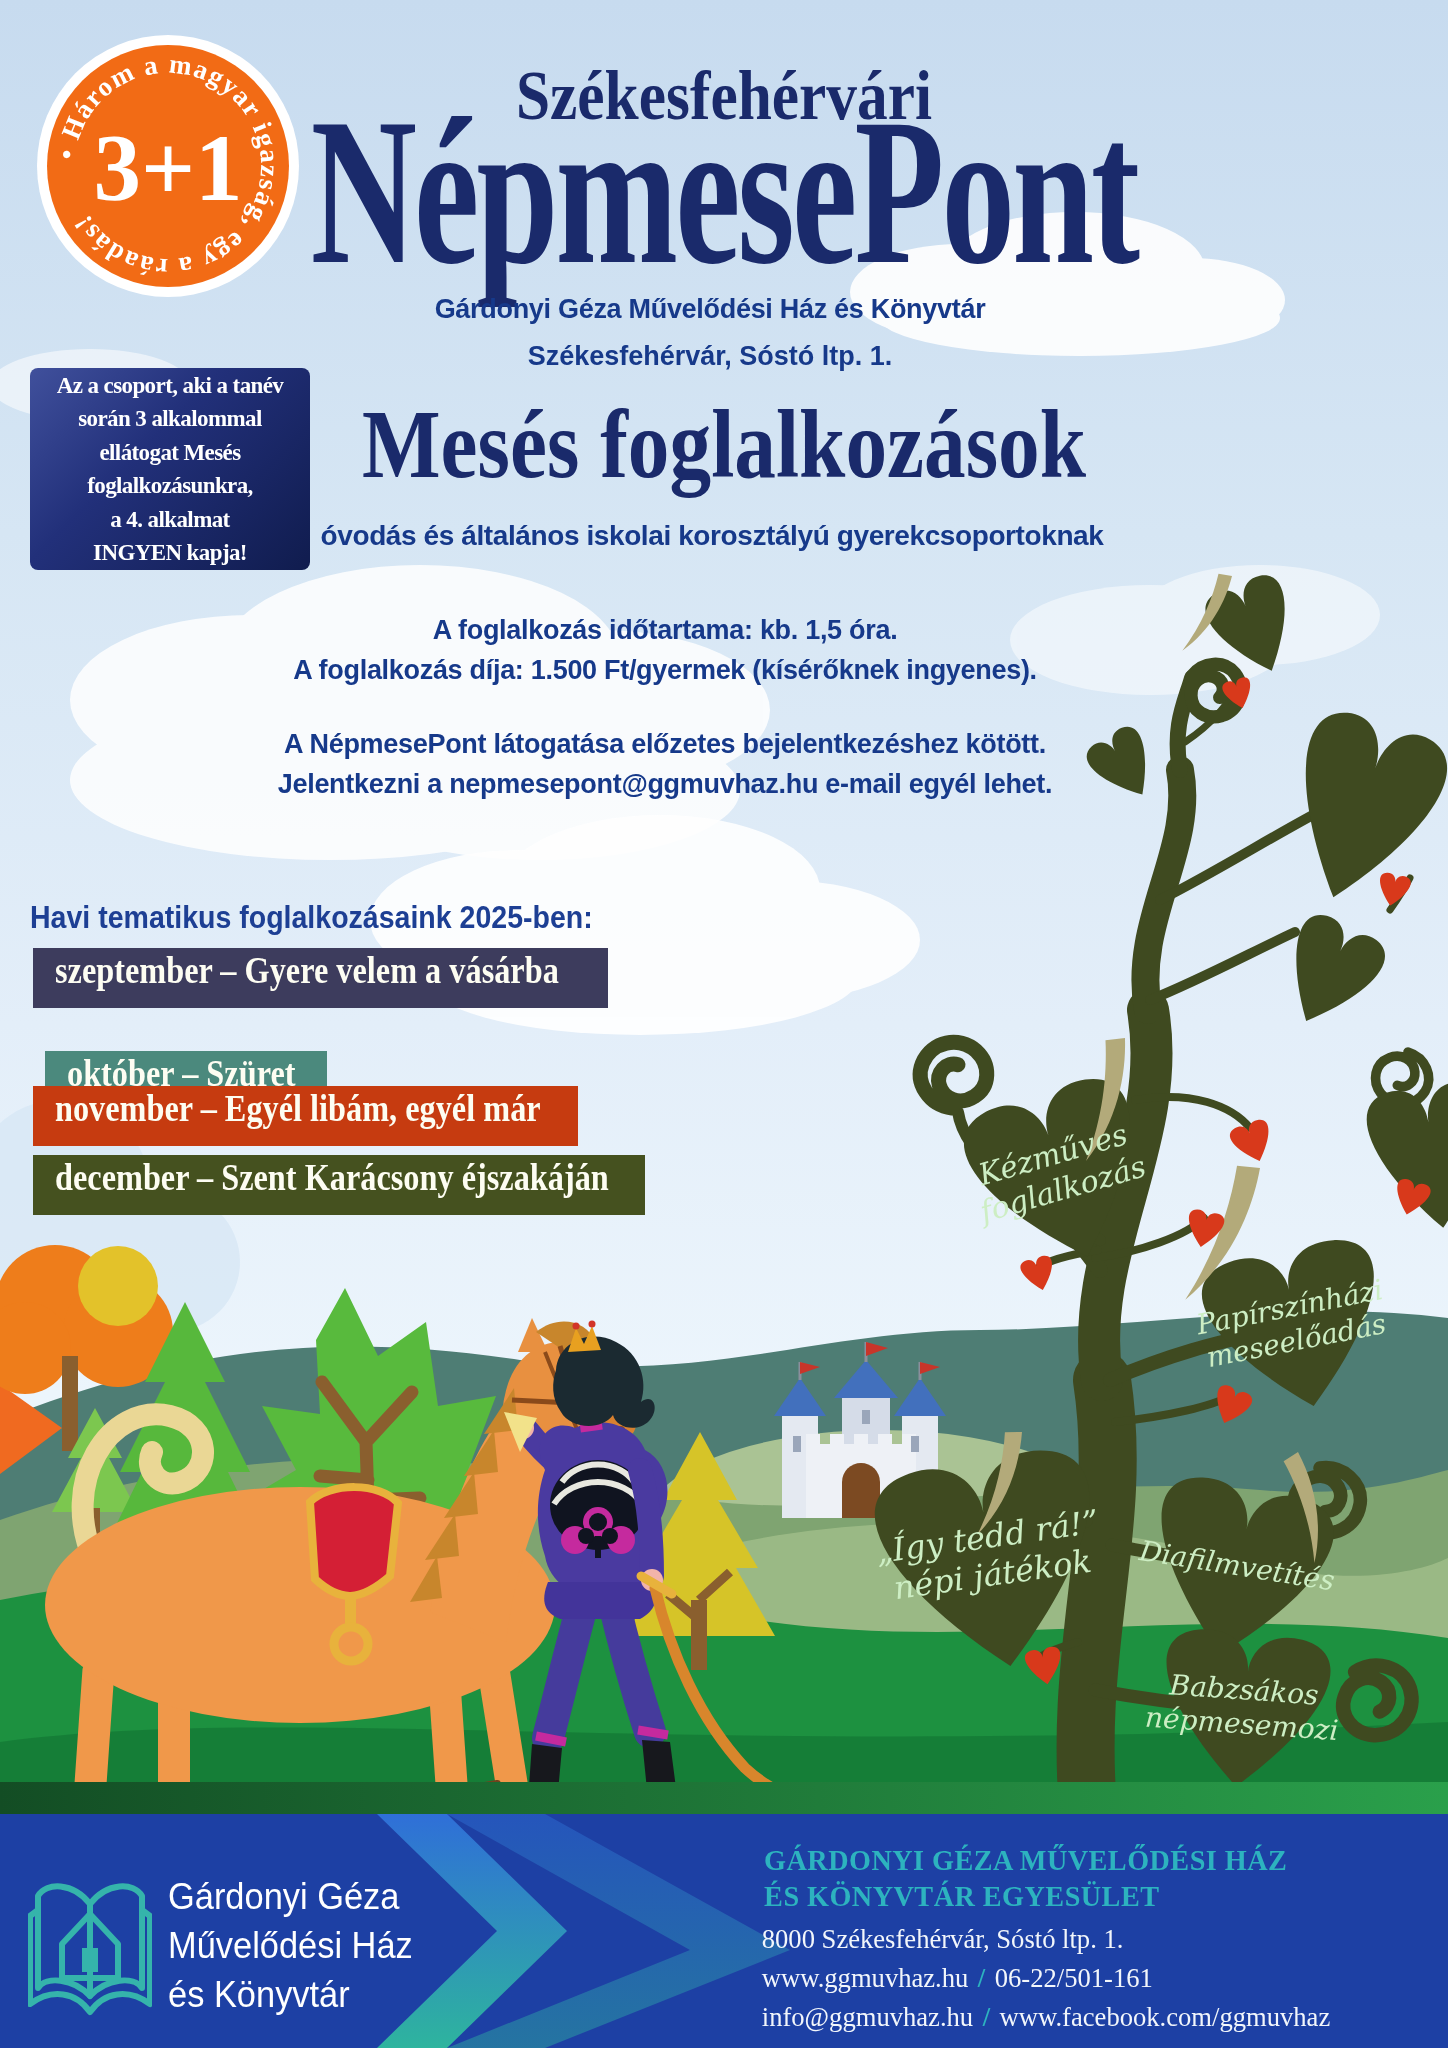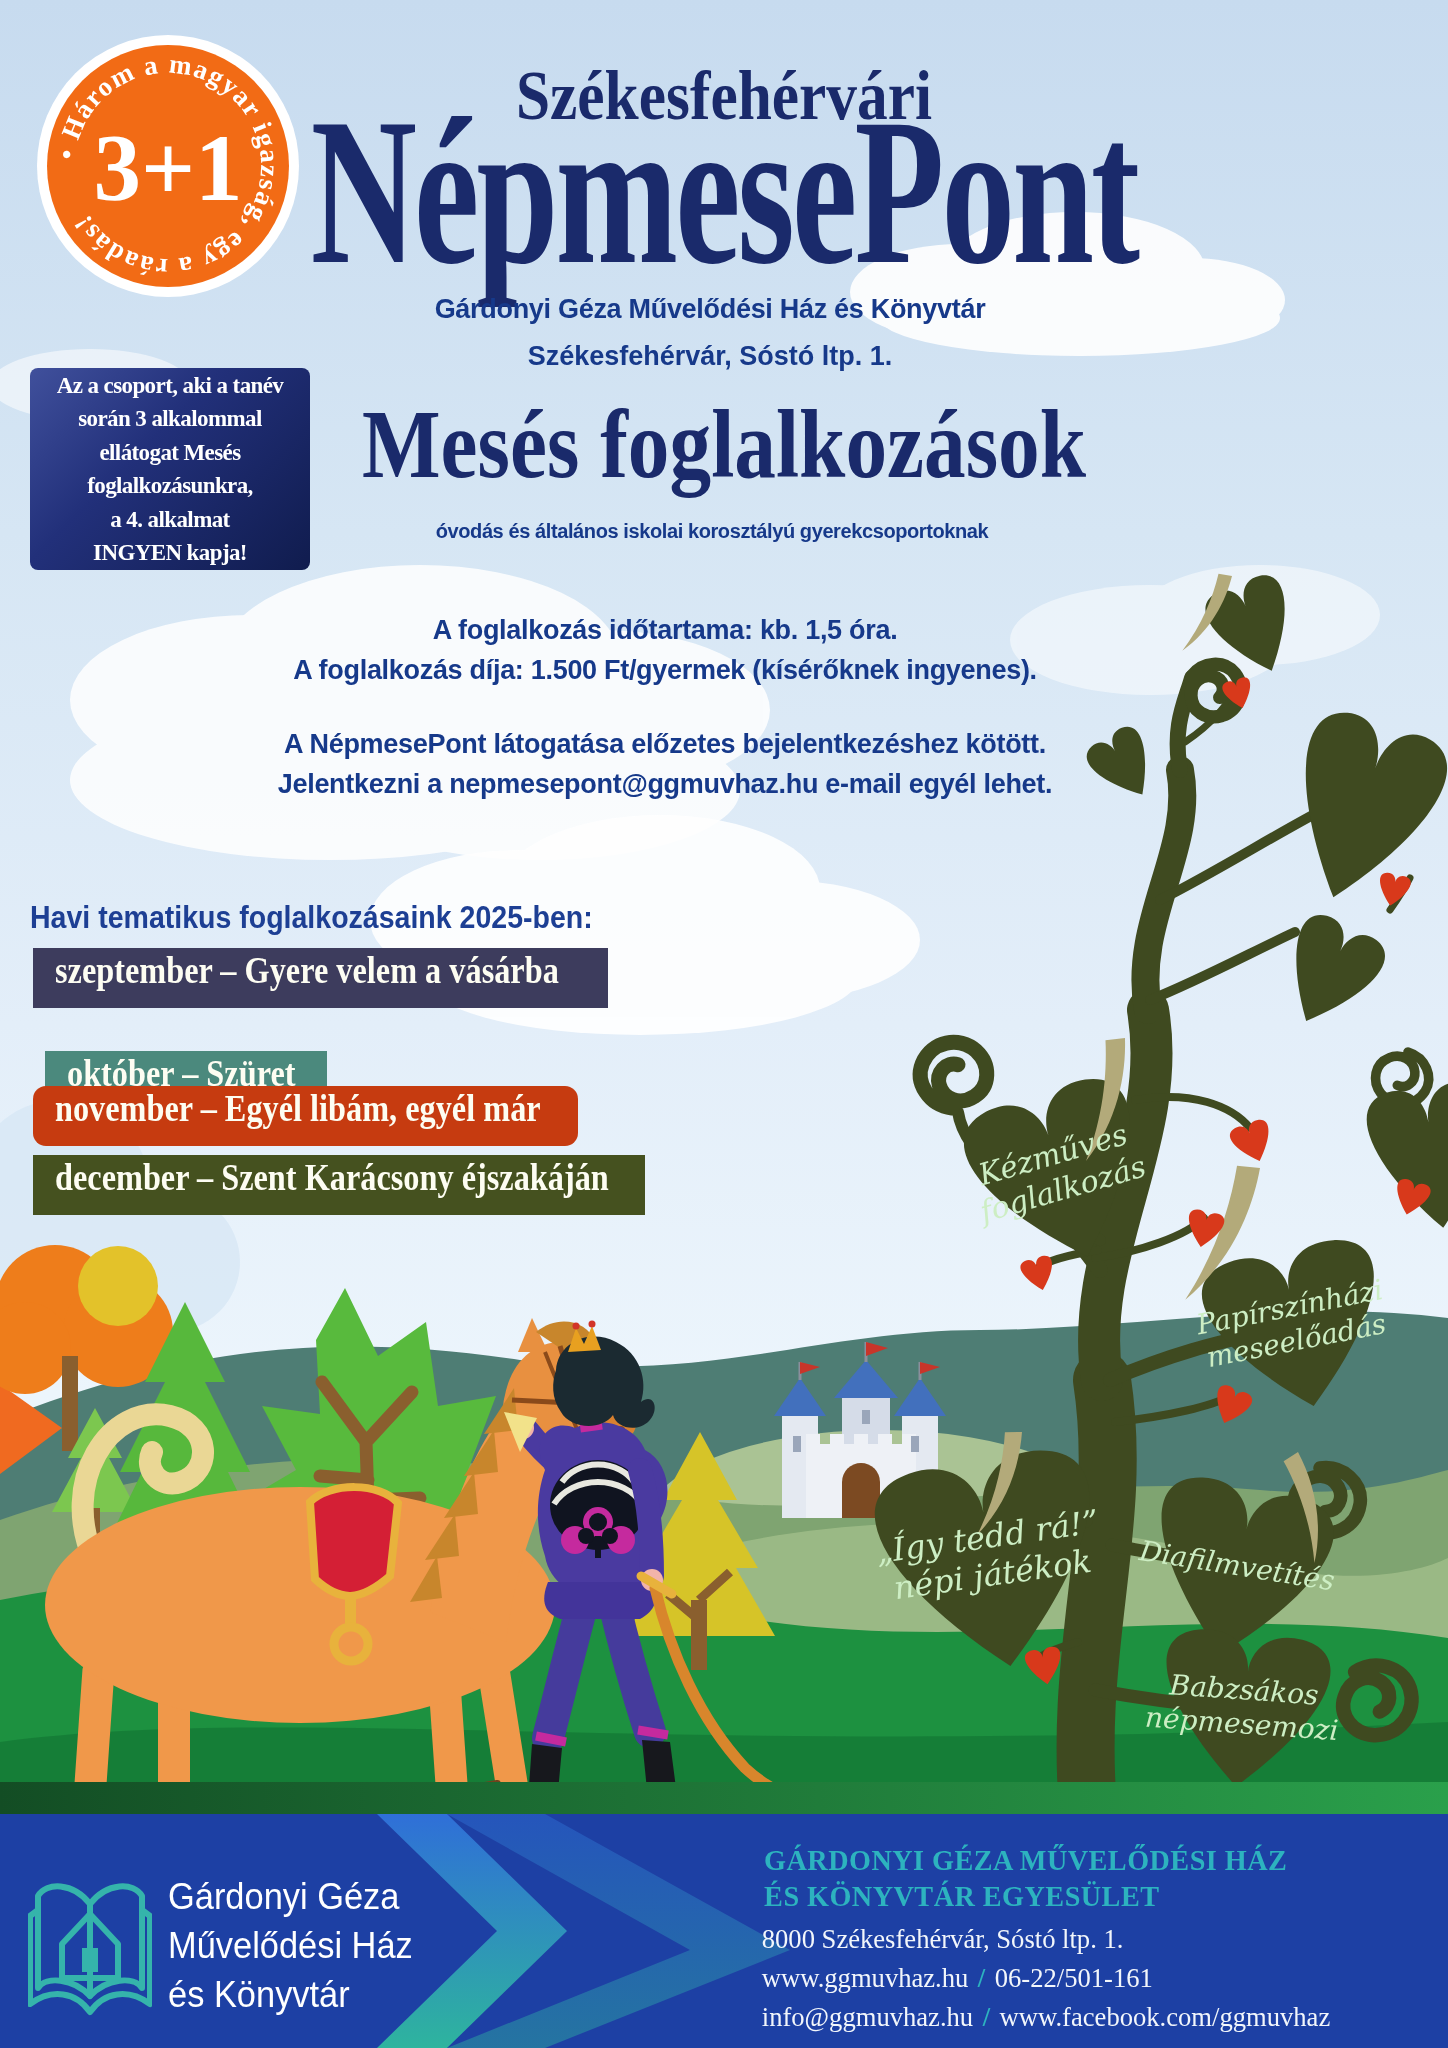--- a/index.html
+++ b/index.html
@@ -11,21 +11,21 @@
 
   
   .kicker{left:50%;top:57px;transform:translateX(-50%) scaleX(.89);white-space:nowrap;
     font-family:"Liberation Serif",serif;font-weight:bold;font-size:69px;color:#1a2a6b;}
   .title{left:50%;top:86px;transform:translateX(-50%) scaleX(.70);white-space:nowrap;
     font-family:"Liberation Serif",serif;font-weight:bold;font-size:210px;letter-spacing:-4px;color:#1a2a6b;line-height:1;}
   .org1{left:0;right:28px;top:294px;text-align:center;font-size:27px;font-weight:700;letter-spacing:-.3px;color:#16398a;}
   .org2{left:0;right:28px;top:341px;text-align:center;font-size:27px;font-weight:700;color:#16398a;}
   .headline{left:50%;top:395px;transform:translateX(-50%) scaleX(.85);white-space:nowrap;
     font-family:"Liberation Serif",serif;font-weight:bold;font-size:98px;color:#1a2a6b;line-height:1;}
-  .subheadline{left:0;right:24px;top:520px;text-align:center;font-size:20px;font-weight:700;letter-spacing:-.4px;color:#16398a;}
+  .subheadline{left:0;right:24px;top:520px;text-align:center;font-size:28px;font-weight:700;letter-spacing:-.4px;color:#16398a;}
 
   
   .badge{left:30px;top:28px;width:276px;height:276px;}
   .ring-text{font-family:"Liberation Serif",serif;font-weight:bold;font-size:27px;letter-spacing:1.5px;fill:#ffffff;}
   .badge-center{font-family:"Liberation Serif",serif;font-weight:bold;font-size:95px;fill:#ffffff;}
 
   
   .promo-box{left:30px;top:368px;width:280px;height:202px;border-radius:8px;box-sizing:border-box;
     background:linear-gradient(135deg,#40509c 0%,#22307a 40%,#101c4e 100%);
     display:flex;align-items:center;justify-content:center;}
@@ -38,21 +38,21 @@
   .details p.gap{margin-top:43px;}
 
   
   .sched-head{left:30px;top:900px;transform-origin:0 0;transform:scaleX(.92);white-space:nowrap;
     font-size:31px;font-weight:bold;color:#1d3f94;}
   .bar{left:33px;height:60px;display:flex;align-items:flex-start;padding-left:22px;box-sizing:border-box;}
   .bar span{display:inline-block;transform:scaleX(.85);transform-origin:0 50%;white-space:nowrap;
     font-family:"Liberation Serif",serif;font-weight:bold;font-size:38px;color:#fdfdf2;}
   .bar1{top:948px;width:575px;}
   .bar2{top:1051px;width:282px;margin-left:12px;}
-  .bar3{top:1086px;width:545px;border-radius:13px;}
+  .bar3{top:1086px;width:545px;}
   .bar4{top:1155px;width:612px;}
 
   
   .leaf-label{transform-origin:center;white-space:pre-line;text-align:center;color:#cdeec4;
     font-family:"DejaVu Serif",serif;font-style:italic;line-height:1.2;}
   .l1{left:1058px;top:1172px;transform:translate(-50%,-50%) rotate(-16deg);font-size:30px;}
   .l2{left:1293px;top:1324px;transform:translate(-50%,-50%) rotate(-11deg);font-size:28px;}
   .l3{left:990px;top:1556px;transform:translate(-50%,-50%) rotate(-8deg);font-size:32px;}
   .l4{left:1237px;top:1566px;transform:translate(-50%,-50%) rotate(9deg);font-size:28px;}
   .l5{left:1243px;top:1707px;transform:translate(-50%,-50%) rotate(4deg);font-size:28px;}

